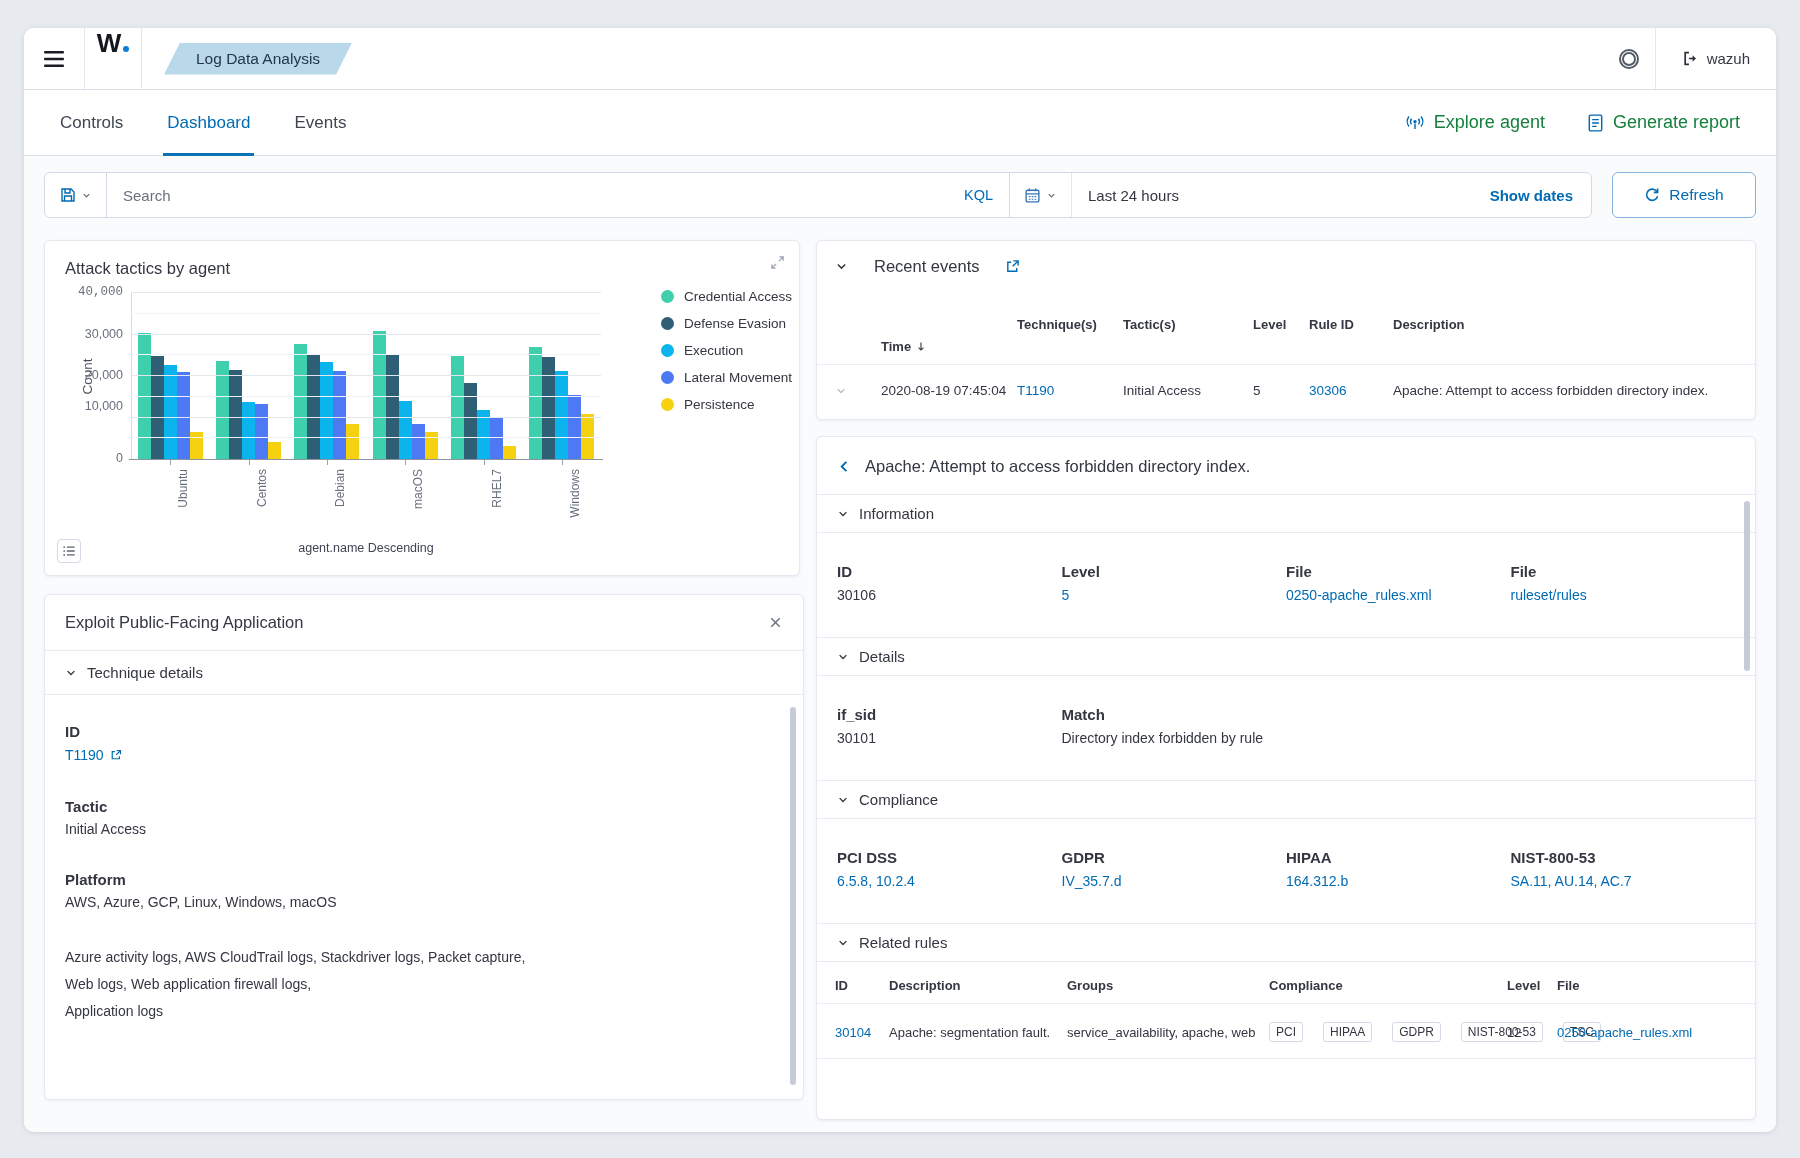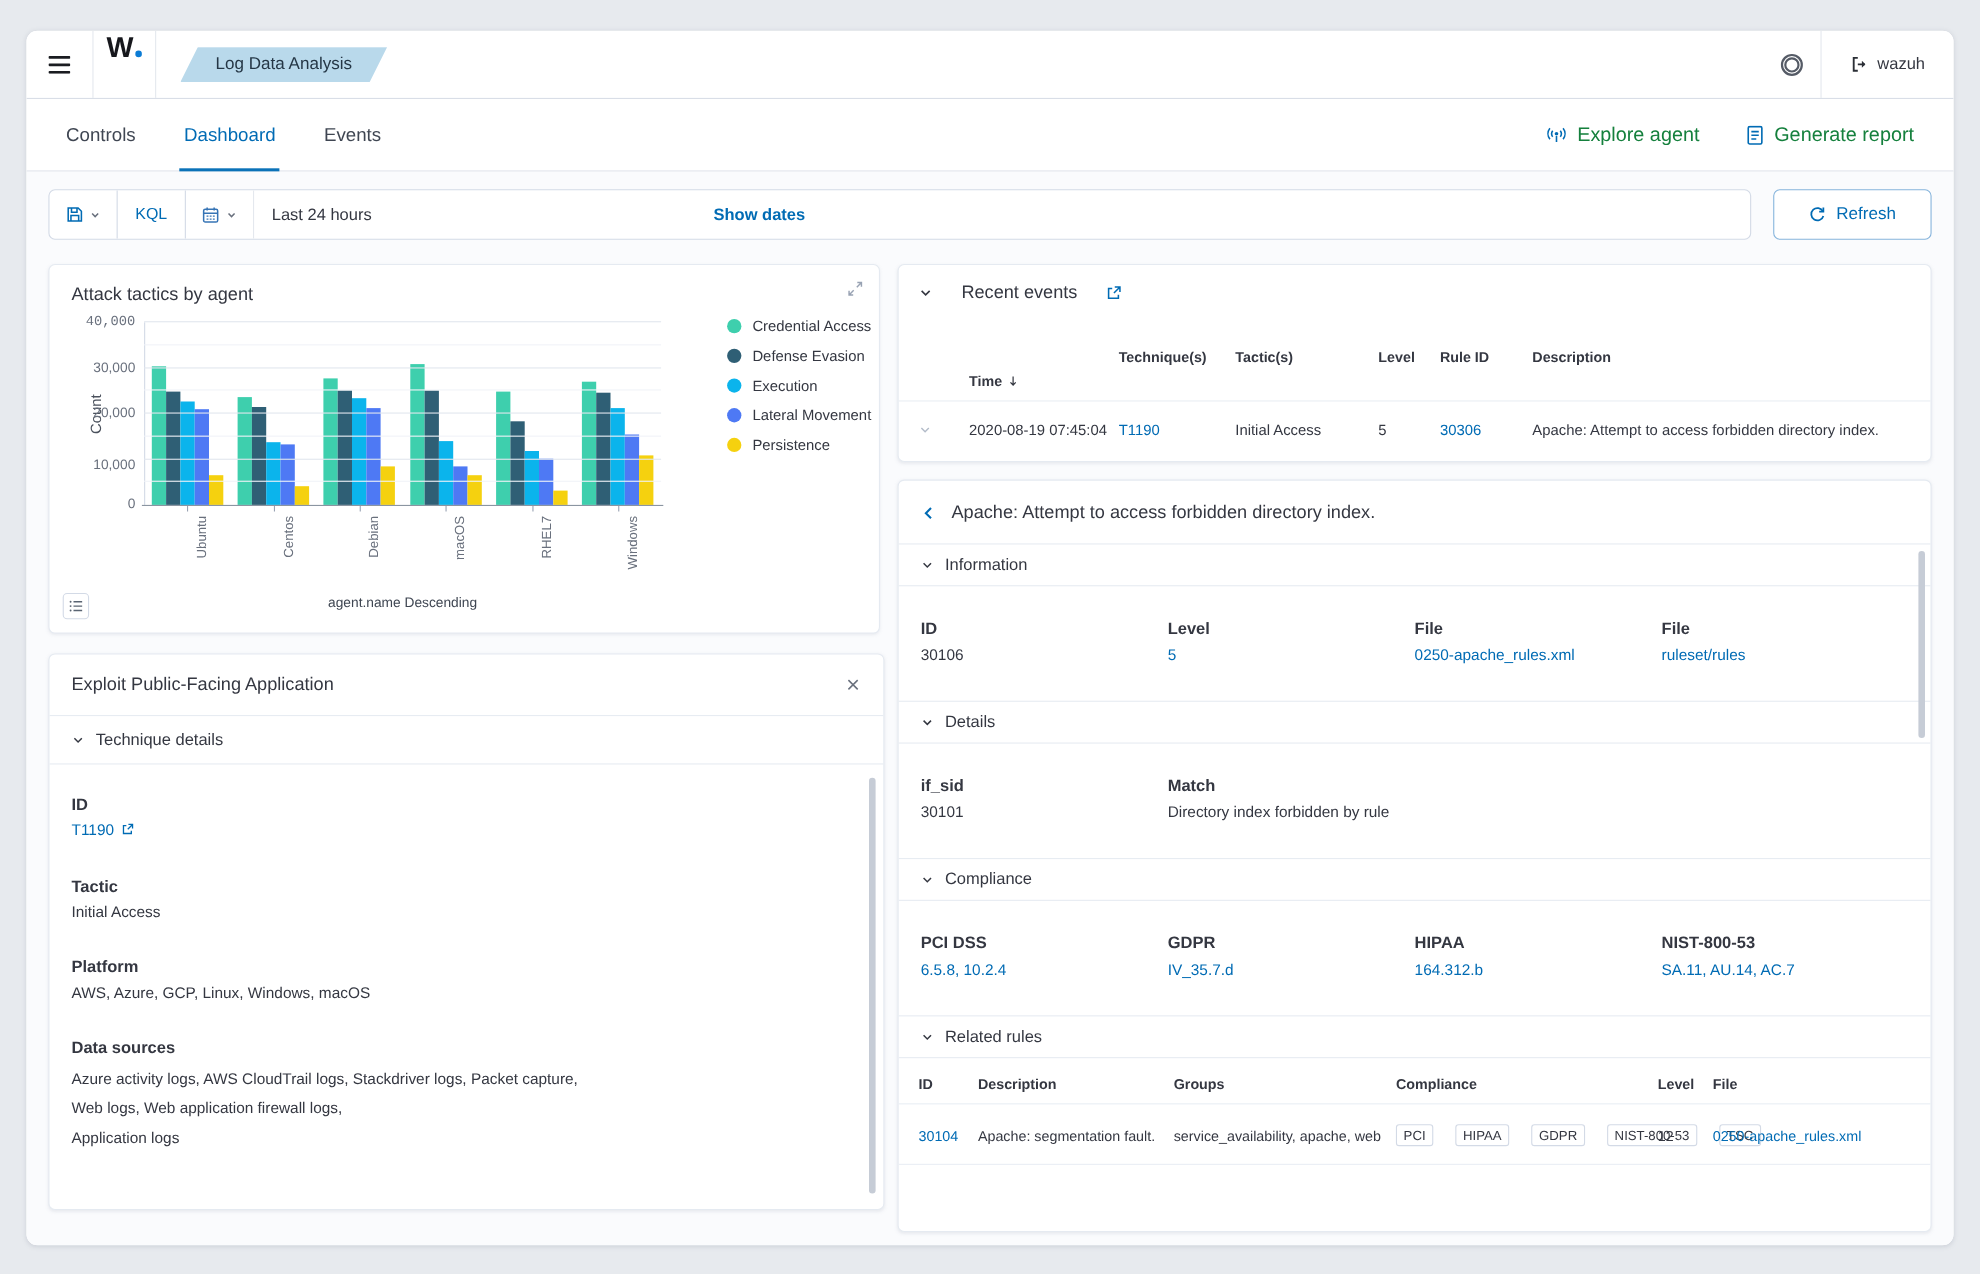--- a/index.html
+++ b/index.html
@@ -198,20 +198,21 @@
                 <path d="M5 2 v4 h5 V2"></path>
                 <path d="M4.5 14 V9 h7 v5"></path>
               </svg>
           </span>
           <span>
             <svg width="11" height="11" viewBox="0 0 16 16" fill="none" stroke="#69707d" stroke-width="2">
                 <path d="M4 6 L8 10 L12 6"></path>
               </svg>
           </span>
         </div>
+        <input class="search-input" type="text" placeholder="Search" style="">
         <div class="kql">KQL</div>
         <div class="date-zone">
           <div class="cal-btn">
             <span>
               <svg width="17" height="17" viewBox="0 0 16 16" fill="none" stroke="#3674b5" stroke-width="1.3">
                   <rect x="2" y="3" width="12" height="11" rx="1.4"></rect>
                   <path d="M2 6.5 h12 M5 1.5 V4 M11 1.5 V4"></path>
                   <path d="M4.5 9 h1.6 M7.2 9 h1.6 M9.9 9 h1.6 M4.5 11.5 h1.6 M7.2 11.5 h1.6 M9.9 11.5 h1.6" stroke-width="1.1"></path>
                 </svg>
             </span>
@@ -238,21 +239,21 @@
       <div class="panel p-chart">
         <div class="chart-title">Attack tactics by agent</div>
         <div class="expand-ic">
           <svg width="15" height="15" viewBox="0 0 16 16" fill="none" stroke="#98a2b3" stroke-width="1.4">
               <path d="M10 2 h4 v4 M14 2 L9.5 6.5 M6 14 H2 v-4 M2 14 L6.5 9.5"></path>
             </svg>
         </div>
         <div class="ylab">Count</div>
         <div id="yticks">
             <div class="ytick" style="top: 210px;">0</div>
-            <div class="ytick" style="top: 174px;">10,000</div>
+            <div class="ytick" style="top: 158px;">10,000</div>
             <div class="ytick" style="top: 127px;">20,000</div>
             <div class="ytick" style="top: 85.5px;">30,000</div>
             <div class="ytick" style="top: 44px; font-family: Liberation Mono, monospace;">40,000</div>
           </div>
         <div class="yaxis"></div>
         <div class="plot" id="plot">
           <div class="bars" id="bars">
               <div class="bargroup">
                 <div class="bar" style="height: 126px; background: rgb(62, 207, 173);"></div>
                 <div class="bar" style="height: 103px; background: rgb(47, 95, 117);"></div>
@@ -543,21 +544,20 @@
           </div>
           <div class="tp-block">
             <div class="tp-label">Tactic</div>
             <div class="tp-val">Initial Access</div>
           </div>
           <div class="tp-block">
             <div class="tp-label">Platform</div>
             <div class="tp-val">AWS, Azure, GCP, Linux, Windows, macOS</div>
           </div>
           <div class="tp-block">
-            <div class="tp-label">Data sources</div>
             <div class="tp-lines">
               <div>Azure activity logs, AWS CloudTrail logs, Stackdriver logs, Packet capture,</div>
               <div>Web logs, Web application firewall logs,</div>
               <div>Application logs</div>
             </div>
           </div>
         </div>
         <div class="scrollbar sb-tech"></div>
       </div>
 

